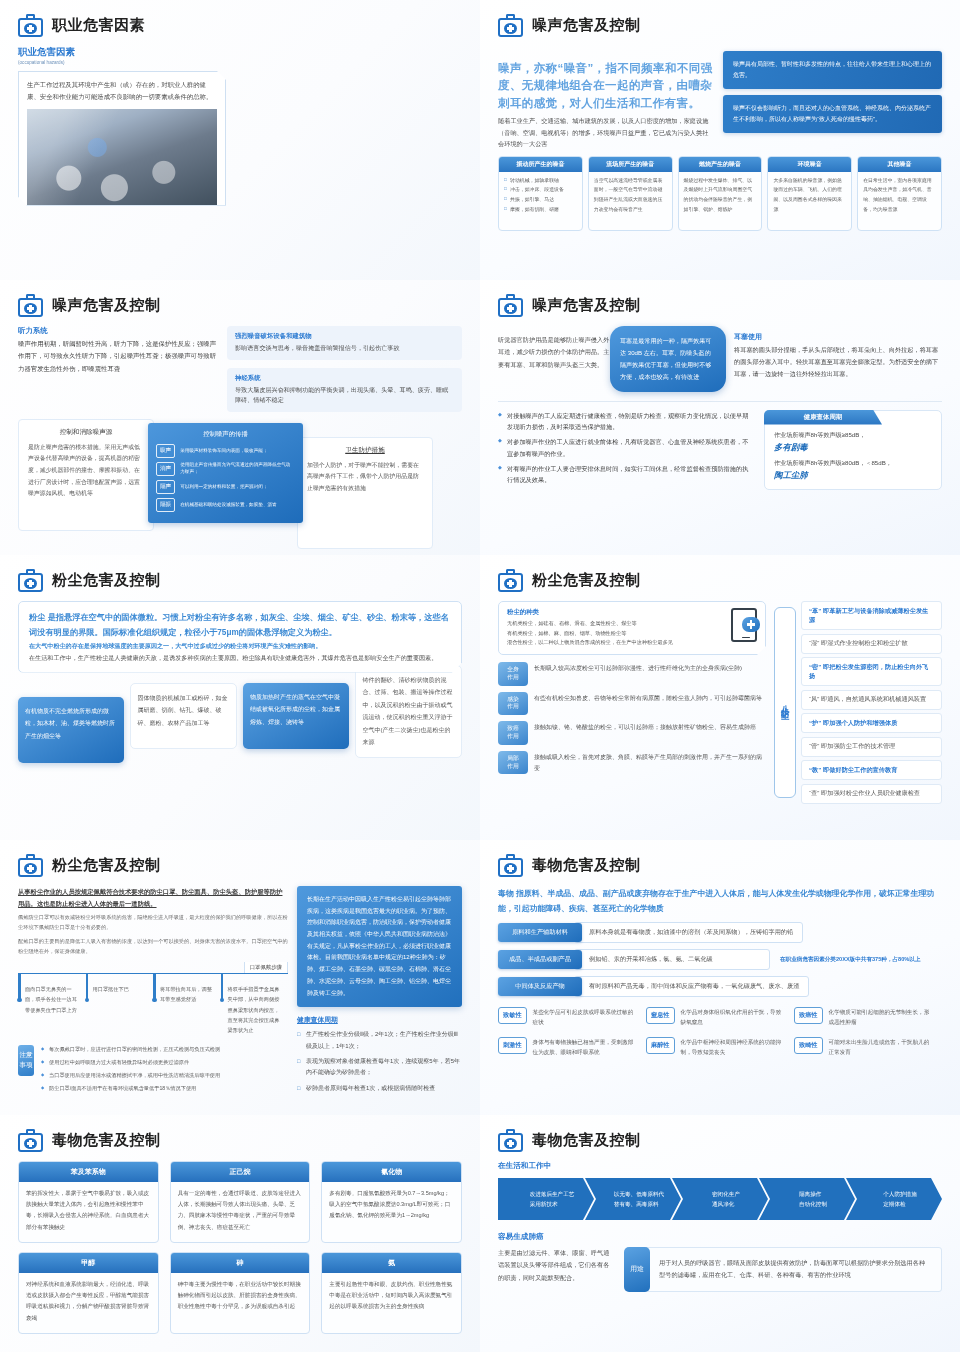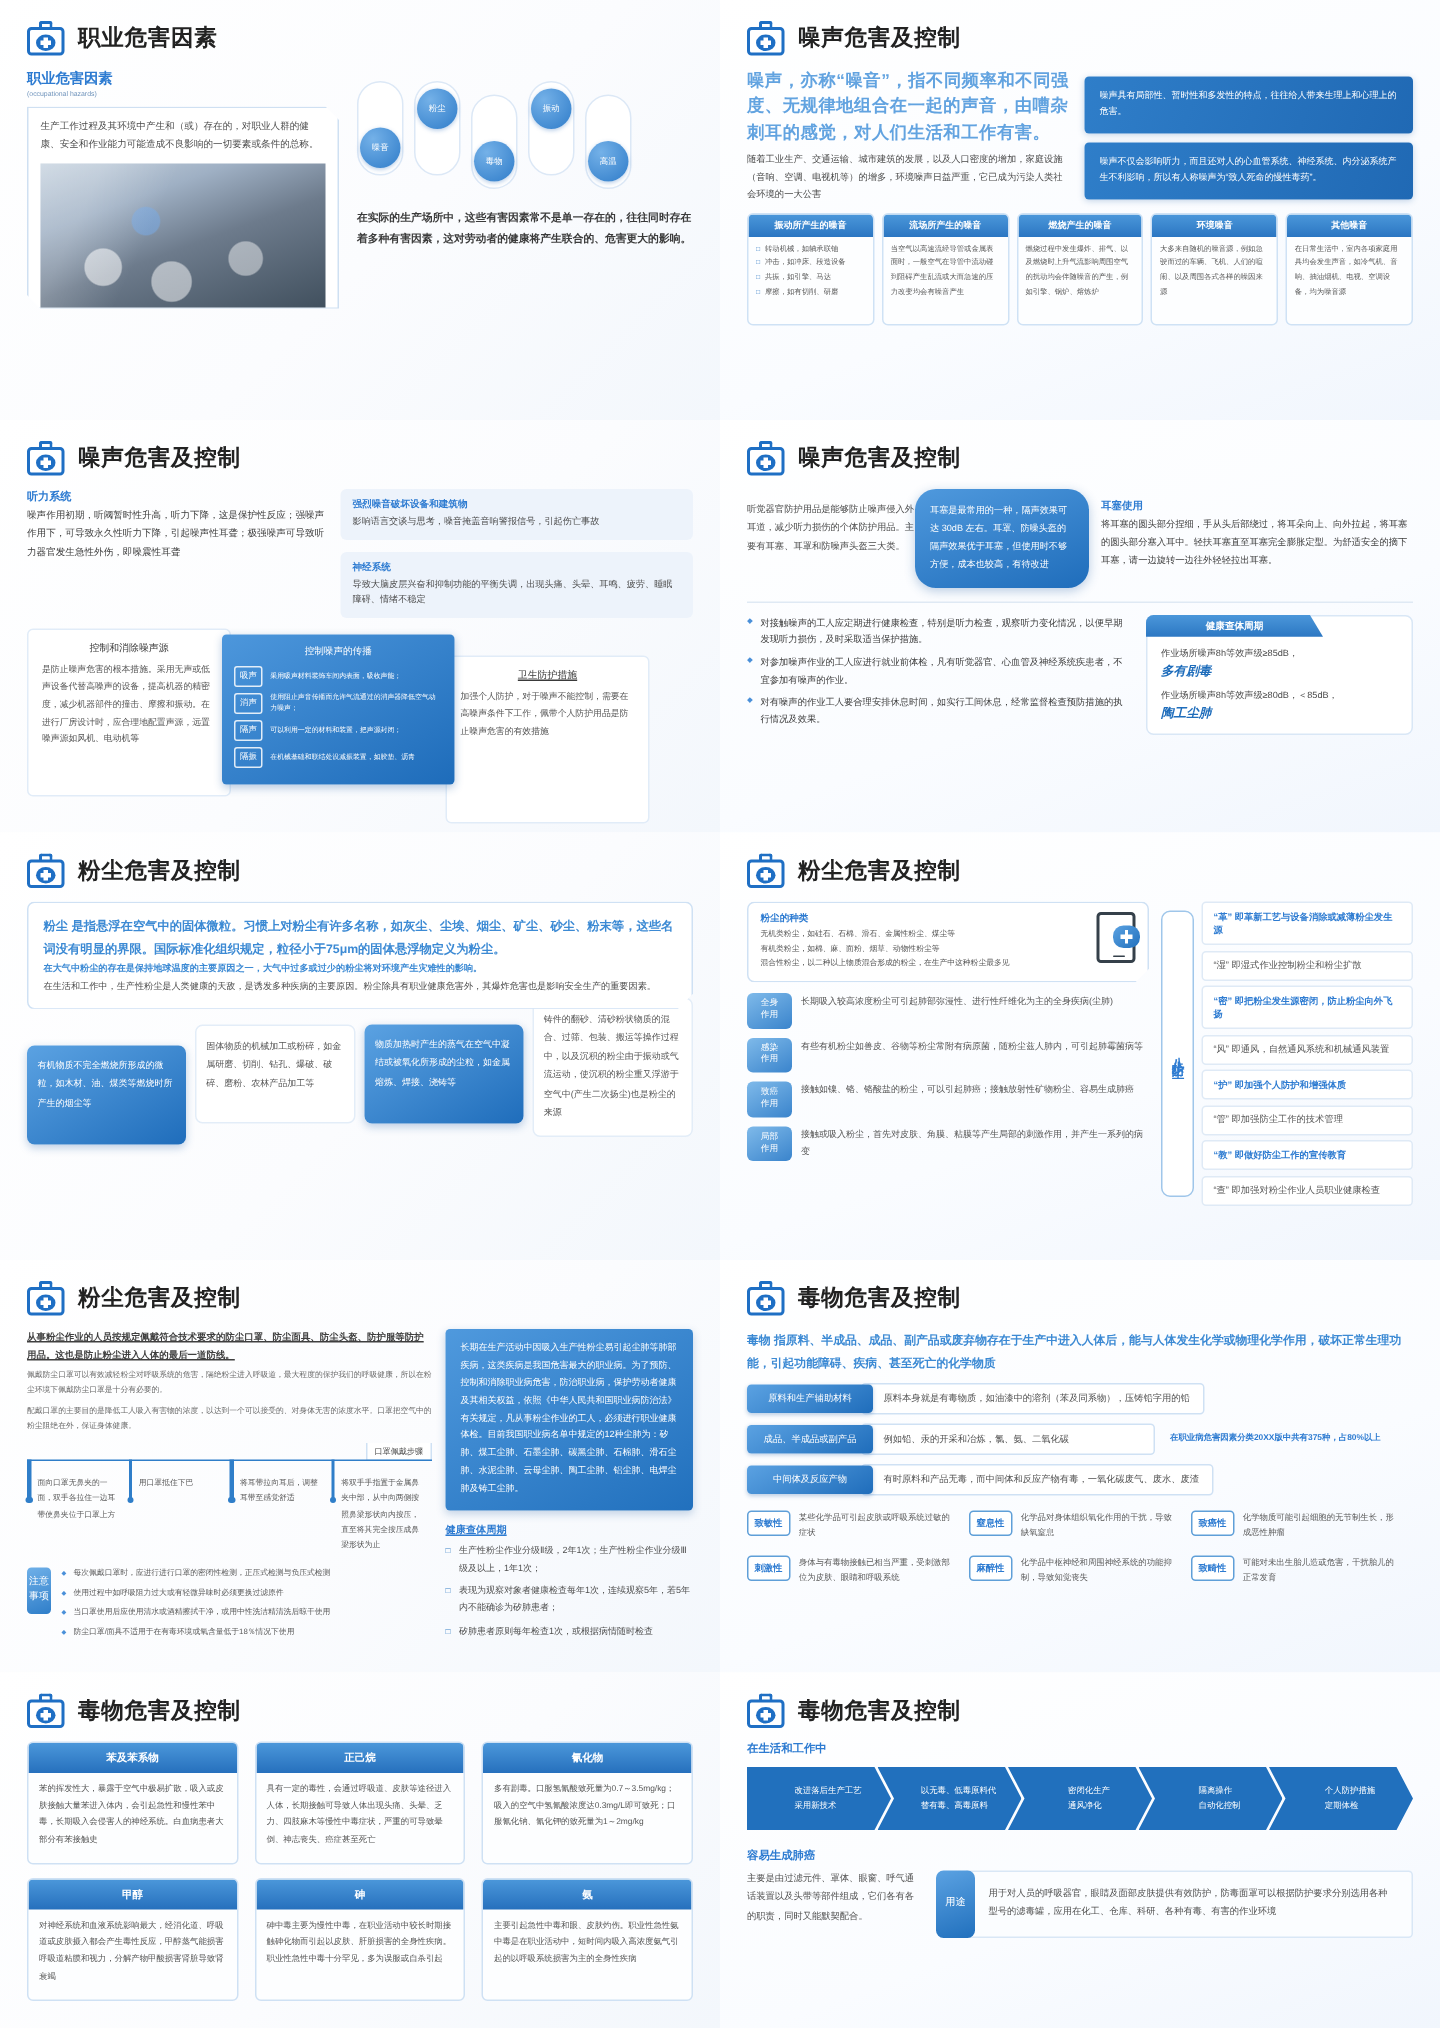--- a/index.html
+++ b/index.html
@@ -57,21 +57,21 @@
   .pill.dn{ margin-top:9px; }
   .bub{ position:absolute; width:27px; height:27px; border-radius:50%;
         background:radial-gradient(circle at 32% 28%,#74b1e8,#2f7cc9);
         color:#fff; font-size:5.6px; display:flex; align-items:center; justify-content:center;
         left:1px; box-shadow:0 1px 3px rgba(45,110,185,.35); }
   .bub.lo{ bottom:4px; } .bub.hi{ top:4px; }
   .s1right .lead{ margin-top:12px; font-size:7.2px; line-height:2.0; font-weight:bold; color:#3b3b3b; }
 
   
   .s2top{ display:flex; gap:10px; }
-  .s2def{ width:215px; position:relative; z-index:2; }
+  .s2def{ width:215px; position:relative; z-index:2;margin-top:14px; }
   .s2def .big{ font-size:11.5px; line-height:1.52; font-weight:bold; color:#62a3e0; letter-spacing:.4px; }
   .s2def .sub{ margin-top:3px; font-size:6.2px; line-height:1.8; color:#4a4a4a; }
   .s2cards{ flex:1; display:flex; flex-direction:column; gap:6px; padding-top:5px; }
   .bcard{ background:linear-gradient(110deg,#2f7ec9,#2069b4); color:#fff; border-radius:3px;
           padding:8px 10px; font-size:6px; line-height:1.85; box-shadow:0 1px 4px rgba(30,90,160,.25); }
   .nrow{ display:flex; gap:5px; margin-top:7px; }
   .ncard{ flex:1; border:1px solid #cfe2f5; border-radius:4px; background:#fdfeff; overflow:hidden; }
   .ncard .hd{ background:linear-gradient(180deg,#4b97da,#2b76c2); color:#fff; font-size:6px;
               font-weight:bold; text-align:center; padding:3px 0; }
   .ncard .bd{ padding:4px 5px 6px 5px; font-size:4.9px; line-height:1.95; color:#5a5a5a; min-height:58px; }
@@ -255,40 +255,20 @@
     </div>
     <div class="s1wrap">
       <div class="s1left">
         <div class="t1">职业危害因素</div>
         <div class="t2">(occupational hazards)</div>
         <div class="notebox">
           <p>生产工作过程及其环境中产生和（或）存在的，对职业人群的健康、安全和作业能力可能造成不良影响的一切要素或条件的总称。</p>
           <div class="photo"></div>
         </div>
       </div>
-      <div class="s1right">
-        <div class="pills">
-          <div class="pill up">
-              <div class="bub lo">噪音</div>
-            </div>
-          <div class="pill up">
-              <div class="bub hi">粉尘</div>
-            </div>
-          <div class="pill dn">
-              <div class="bub lo">毒物</div>
-            </div>
-          <div class="pill up">
-              <div class="bub hi">振动</div>
-            </div>
-          <div class="pill dn">
-              <div class="bub lo">高温</div>
-            </div>
-        </div>
-        <div class="lead">在实际的生产场所中，这些有害因素常不是单一存在的，往往同时存在着多种有害因素，这对劳动者的健康将产生联合的、危害更大的影响。</div>
-      </div>
     </div>
   </section>
 
   <section class="slide bg-b">
     <div class="shead">
       <div class="kit">
           <div class="body"></div>
           <div class="handle"></div>
           <div class="circ"></div>
         </div>

